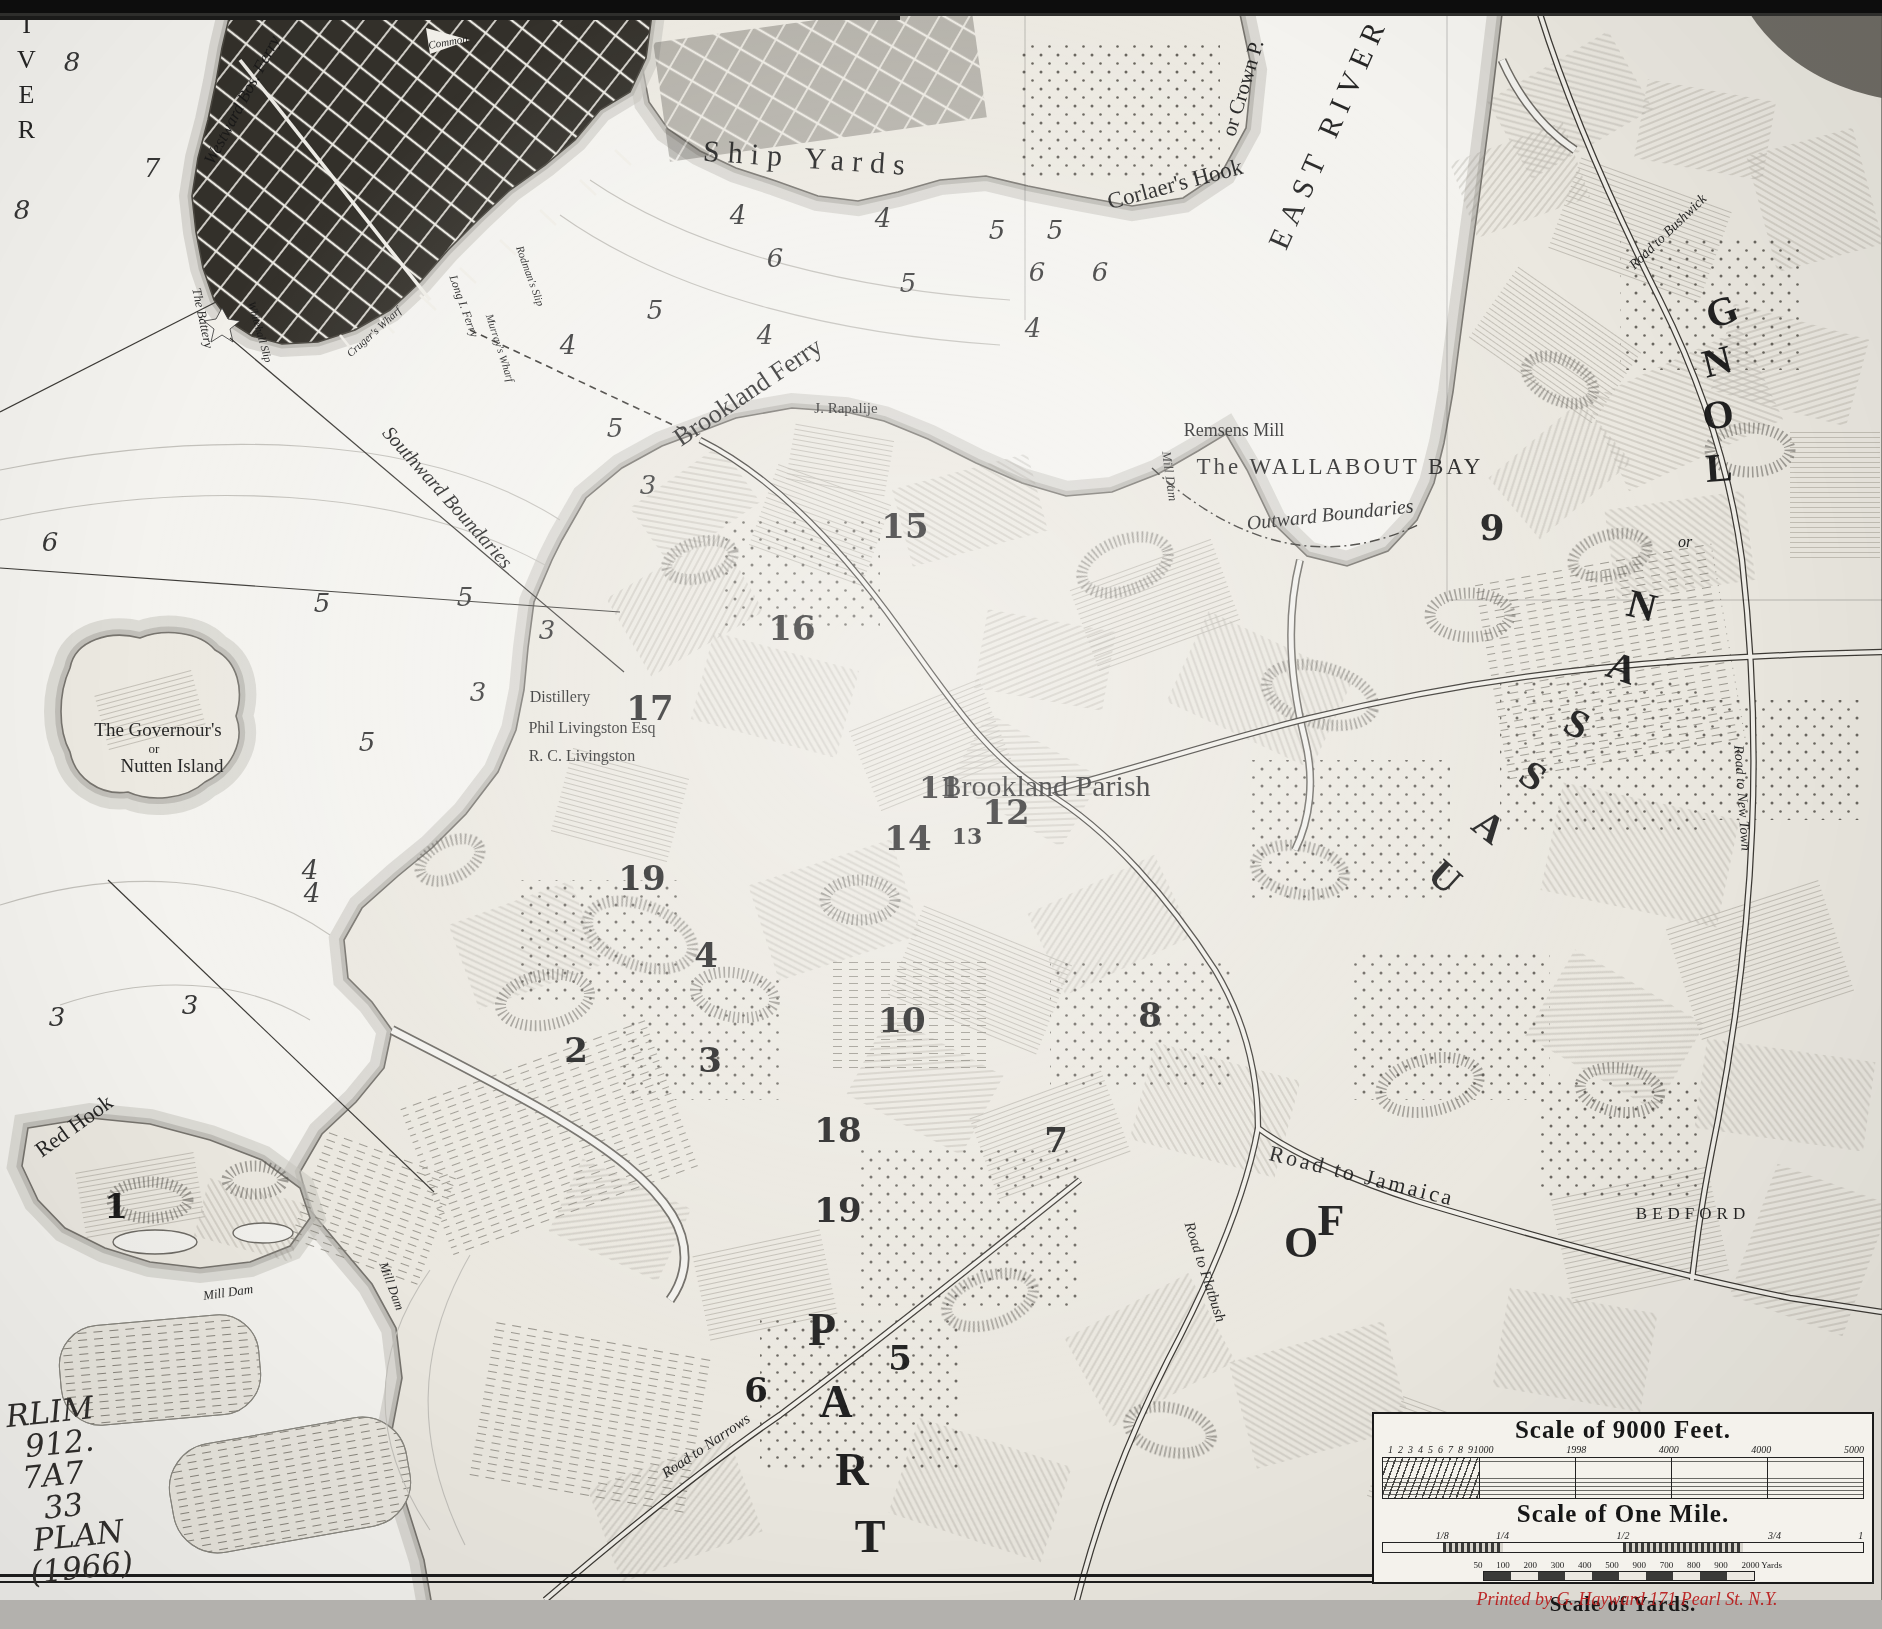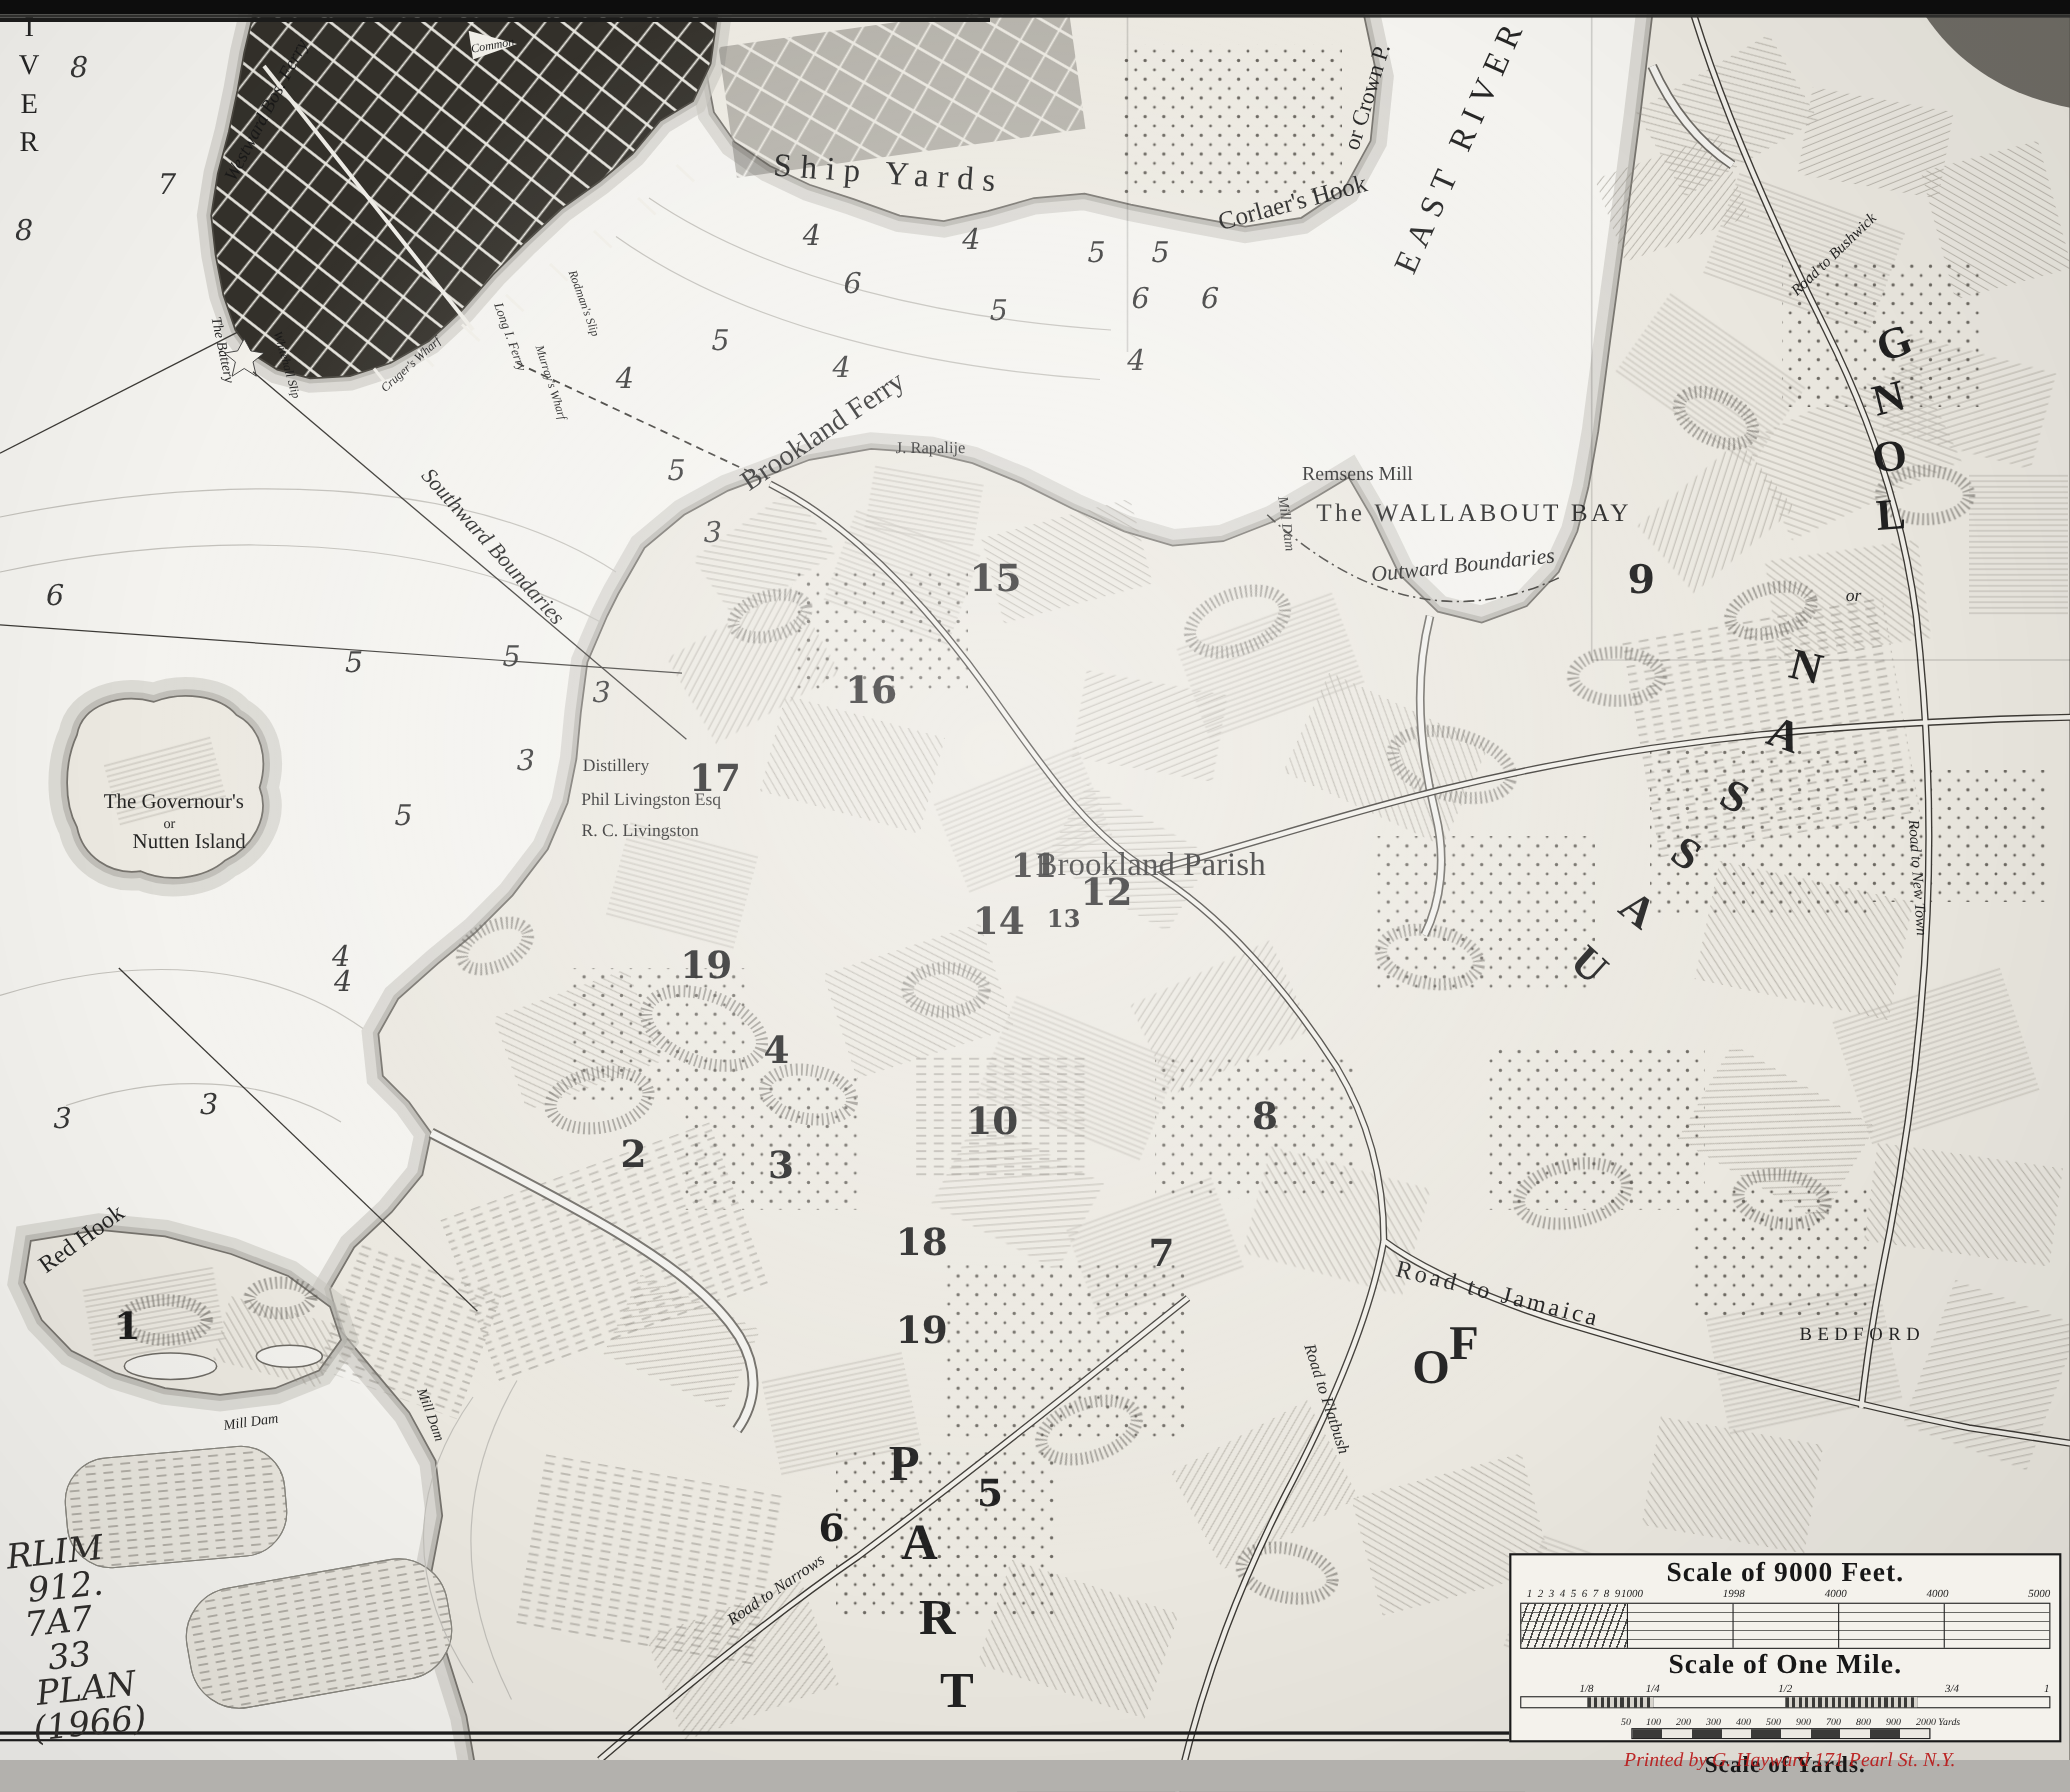--- a/index.html
+++ b/index.html
@@ -56,21 +56,21 @@
   #mile-ticks span{position:absolute;transform:translateX(-50%);}
   #mile-ticks span:nth-child(1){left:12.5%;text-align:center;} #mile-ticks span:nth-child(2){left:25%;}
   #mile-ticks span:nth-child(3){left:50%;} #mile-ticks span:nth-child(4){left:75%;margin-left:31px;}
   #mile-ticks span:nth-child(5){left:99.3%;}
   #mile-bar{position:relative;height:9px;border:1px solid #222;background:#f4f2ec;}
   #mile-bar .seg{position:absolute;top:0;bottom:0;
     background:repeating-linear-gradient(90deg,#3a3a38 0 3px, #d8d5cd 3px 6px);}
   #mile-bar .s1{left:12.5%;width:12.5%;} #mile-bar .s2{left:50%;width:25%;}
   #yards-ruler{position:relative;height:30px;margin-top:2px;}
   #yd-ticks{position:relative;left:19%;width:64%;height:11px;display:flex;
-    justify-content:space-between;font-size:9px;font-style:italic;color:#222;}
+    justify-content:space-between;font-size:9px;color:#222;}
   #yd-bar{position:relative;left:21%;width:56%;height:8px;border:1px solid #222;
     background:repeating-linear-gradient(90deg,#3a3a38 0 10%, #ece9e2 10% 20%);}
   #imprint{position:absolute;left:1380px;top:1590px;width:494px;text-align:center;z-index:7;
     font-size:18px;font-style:italic;font-family:Liberation Serif, serif;color:#b91c1c;}
 </style>
 </head>
 <body>
 
 <div id="stage">
  <div id="sheet">

